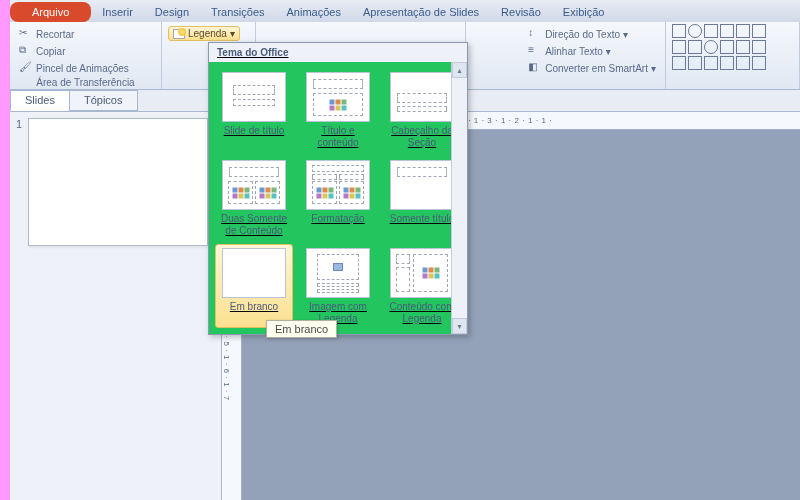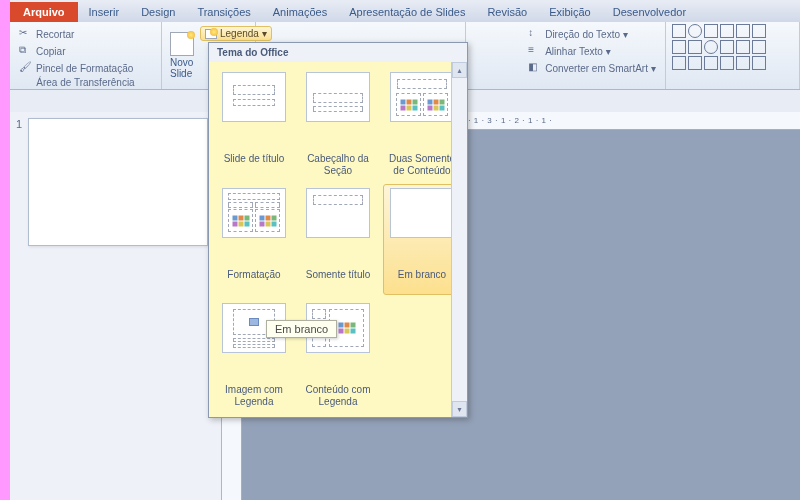--- a/index.html
+++ b/index.html
@@ -2,21 +2,21 @@
 <html><head>
 <meta charset="utf-8">
 <style>
 * { margin: 0; padding: 0; box-sizing: border-box; font-family: 'Segoe UI', Tahoma, sans-serif; }
 body { width: 800px; height: 500px; background: #ff99ff; overflow: hidden; position: relative; }
 .app { position: absolute; left: 10px; top: 0; width: 790px; height: 500px; background: #e8edf5; }
 
 
 .tab-row { height: 22px; background: linear-gradient(#e8edf5, #d0d8e8); display: flex; align-items: flex-end; font-size: 11px; }
 .tab { padding: 3px 10px; color: #3a5a8a; cursor: pointer; border: 1px solid transparent; }
-.tab.file { background: #d84a2b; color: white; border-radius: 0; padding: 3px 12px; font-weight: bold; }
+.tab.file { background: #d84a2b; color: white; border-radius: 8px; padding: 3px 21px; }
 .tab.active { background: #f5f8fc; border: 1px solid #a8b8d0; border-bottom: none; color: #3a5a8a; }
 
 
 .ribbon { height: 68px; background: linear-gradient(#f5f8fc, #e0e8f3); border-bottom: 1px solid #a8b8d0; display: flex; font-size: 10px; }
 .rgroup { border-right: 1px solid #c0ccdd; padding: 2px 6px; display: flex; flex-direction: column; position: relative; }
 .rgroup-title { position: absolute; bottom: 1px; left: 0; right: 0; text-align: center; color: #5a6a8a; font-size: 10px; }
 .rgroup-body { display: flex; flex: 1; gap: 4px; }
 .big-btn { display: flex; flex-direction: column; align-items: center; justify-content: center; width: 38px; padding: 2px; cursor: pointer; color: #3a5a8a; }
 .big-btn .icon { width: 24px; height: 24px; margin-bottom: 2px; }
 .small-btns { display: flex; flex-direction: column; gap: 1px; justify-content: flex-start; padding-top: 2px; }
@@ -33,24 +33,24 @@
 .workspace { position: absolute; top: 112px; left: 0; right: 0; bottom: 0; display: flex; background: #7a8aa8; }
 .thumbs { width: 212px; background: #eef2f8; border-right: 1px solid #a8b8d0; padding: 6px; }
 .thumb-row { display: flex; gap: 6px; }
 .thumb-num { font-size: 11px; color: #5a6a8a; }
 .thumb { width: 180px; height: 128px; background: #fff; border: 1px solid #b0bcd0; box-shadow: 1px 1px 3px rgba(0,0,0,0.1); }
 .canvas-area { flex: 1; position: relative; background: #94a2b9; overflow: hidden; }
 .hruler { position: absolute; top: 0; left: 20px; right: 0; height: 18px; background: #f5f8fc; border-bottom: 1px solid #a0b0c8; font-size: 8px; color: #5a6a8a; display: flex; align-items: center; overflow: hidden; padding-left: 4px; letter-spacing: 0.5px; }
 .vruler { position: absolute; top: 18px; left: 0; width: 20px; bottom: 0; background: #f5f8fc; border-right: 1px solid #a0b0c8; font-size: 8px; color: #5a6a8a; writing-mode: vertical-lr; text-align: center; padding-top: 4px; letter-spacing: 0.5px; }
 
 
-.layout-panel { position: absolute; left: 198px; top: 42px; width: 260px; background: #fef9c3; border: 1px solid #8a98b0; box-shadow: 2px 2px 6px rgba(0,0,0,0.25); z-index: 100; font-size: 10px; }
+.layout-panel { position: absolute; left: 198px; top: 42px; width: 260px; background: #22c55e; border: 1px solid #8a98b0; box-shadow: 2px 2px 6px rgba(0,0,0,0.25); z-index: 100; font-size: 10px; text-decoration: underline; }
 .lp-header { padding: 4px 8px; font-weight: bold; color: #4a5a7a; background: #eef2f8; }
 .lp-body { padding: 6px; display: grid; grid-template-columns: repeat(3, 1fr); gap: 4px 6px; position: relative; }
-.lp-item { display: flex; flex-direction: column; align-items: center; cursor: pointer; padding: 3px; border: 1px solid transparent; gap: 28px; }
+.lp-item { display: flex; flex-direction: column; align-items: center; cursor: pointer; padding: 3px; border: 1px solid transparent; }
 .lp-item.sel { background: linear-gradient(#fef5d8, #fce08e); border: 1px solid #e0c060; border-radius: 3px; }
 .lp-thumb { width: 64px; height: 50px; background: #fff; border: 1px solid #b8c4d8; position: relative; margin-bottom: 3px; }
 .lp-label { text-align: center; color: #4a5a7a; line-height: 1.15; min-height: 22px; }
 .ph { position: absolute; border: 1px dashed #a0a8b8; background: #fff; }
 .ph.title { left: 6px; right: 6px; top: 6px; height: 10px; }
 .ph.titleC { left: 10px; right: 10px; top: 12px; height: 10px; }
 .ph.sub { left: 10px; right: 10px; top: 26px; height: 7px; }
 .ph.content { left: 6px; right: 6px; top: 20px; bottom: 5px; }
 .ph.half-l { left: 5px; width: 25px; top: 20px; bottom: 5px; }
 .ph.half-r { right: 5px; width: 25px; top: 20px; bottom: 5px; }
@@ -87,50 +87,45 @@
 
   <div class="tab-row">
     <div class="tab file">Arquivo</div>
     <div class="tab">Inserir</div>
     <div class="tab">Design</div>
     <div class="tab">Transições</div>
     <div class="tab">Animações</div>
     <div class="tab">Apresentação de Slides</div>
     <div class="tab">Revisão</div>
     <div class="tab">Exibição</div>
-    <div class="tab">Desenvolvedor</div>
   </div>
 
   <div class="ribbon">
     <div class="rgroup" style="width:152px">
       <div class="rgroup-body">
         <div class="small-btns">
           <div class="small-btn">
               <span class="si">✂</span>
               <span>Recortar</span>
             </div>
           <div class="small-btn">
               <span class="si">⧉</span>
               <span>Copiar</span>
             </div>
           <div class="small-btn">
               <span class="si">🖌</span>
-              <span>Pincel de Formatação</span>
+              <span>Pincel de Animações</span>
             </div>
         </div>
       </div>
       <div class="rgroup-title">Área de Transferência</div>
     </div>
 
     <div class="rgroup" style="width:94px">
       <div class="rgroup-body">
-        <div class="big-btn">
-          <div class="icon i-slide"></div>
-          <span style="line-height:1.05">Novo Slide</span>
-        </div>
         <div class="small-btns">
           <div class="small-btn layout-btn">
             <span class="si i-slide" style="width:12px;height:10px"></span>
             <span>Legenda</span>
             <span>▾</span>
           </div>
         </div>
       </div>
     </div>
 
@@ -180,20 +175,24 @@
             <span></span>
             <span></span>
             <span></span>
             <span></span>
             <span></span>
         </div>
       </div>
     </div>
   </div>
 
+  <div class="sec-tabs">
+    <div class="sec-tab active">Slides</div>
+    <div class="sec-tab">Tópicos</div>
+  </div>
 
   <div class="workspace">
     <div class="thumbs">
       <div class="thumb-row">
         <div class="thumb-num">1</div>
         <div class="thumb"></div>
       </div>
     </div>
     <div class="canvas-area">
       <div class="hruler">· 1 · 5 · 1 · 10 · 1 · 9 · 1 · 8 · 1 · 7 · 1 · 6 · 1 · 5 · 1 · 4 · 1 · 3 · 1 · 2 · 1 · 1 ·</div>
@@ -207,20 +206,36 @@
 
       <div class="lp-item">
         <div class="lp-thumb">
             <div class="ph titleC"></div>
             <div class="ph sub"></div>
           </div>
         <div class="lp-label">Slide de título</div>
       </div>
       <div class="lp-item">
         <div class="lp-thumb">
+            <div class="ph title"></div>
+            <div class="ph content">
+              <div class="content-icons">
+                <span></span>
+                <span></span>
+                <span></span>
+                <span></span>
+                <span></span>
+                <span></span>
+              </div>
+            </div>
+          </div>
+        <div class="lp-label">Título e conteúdo</div>
+      </div>
+      <div class="lp-item">
+        <div class="lp-thumb">
             <div class="ph" style="left:6px;right:6px;top:20px;height:10px"></div>
             <div class="ph" style="left:6px;right:6px;top:33px;height:6px"></div>
           </div>
         <div class="lp-label">Cabeçalho da Seção</div>
       </div>
       <div class="lp-item">
         <div class="lp-thumb">
             <div class="ph title"></div>
             <div class="ph half-l">
               <div class="content-icons">

